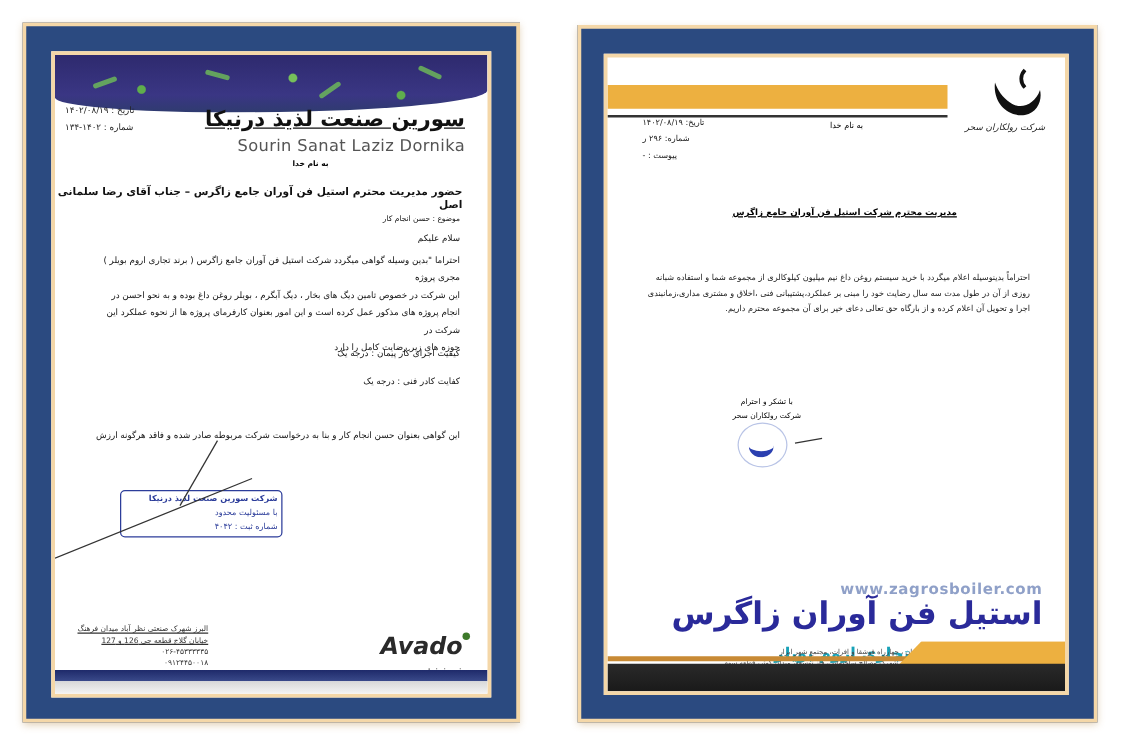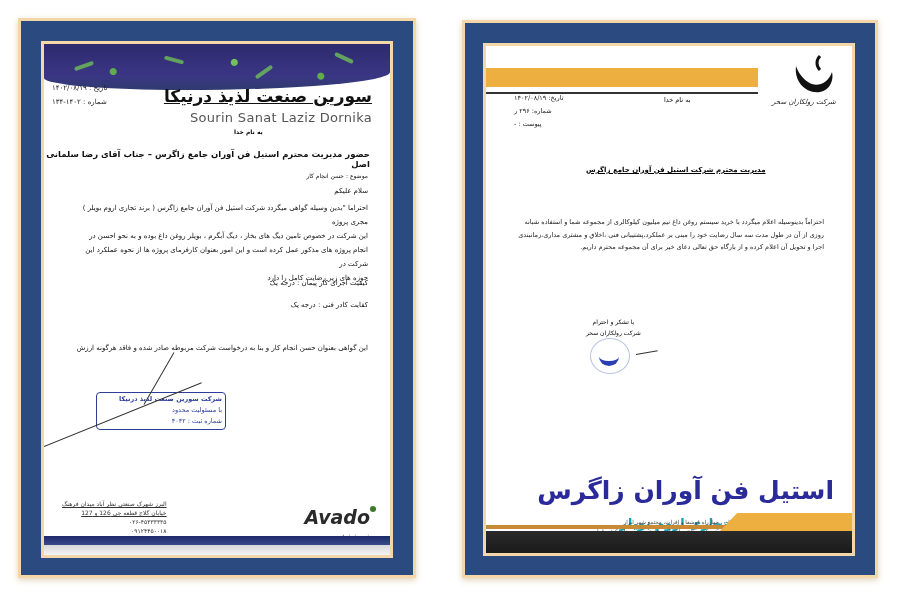--- a/index.html
+++ b/index.html
@@ -135,20 +135,21 @@
       <div>اجرا و تحویل آن اعلام کرده و از بارگاه حق تعالی دعای خیر برای آن مجموعه محترم داریم.</div>
     </div>
     <div class="r-closing rtl">
       <div>با تشکر و احترام</div>
       <div>شرکت رولکاران سحر</div>
     </div>
     <div class="r-seal">
         <div class="r-seal-inner"></div>
       </div>
     <div class="sig-line" style="left:150px;top:308px;width:22px;transform:rotate(-10deg)"></div>
+    <div class="r-url">www.zagrosboiler.com</div>
     <div class="r-brand rtl">استیل فن آوران زاگرس</div>
     <div class="r-sub rtl">با برند تجاری اروم بویلر</div>
     <div class="qr"></div>
     <div class="r-addr rtl" style="top:473px">دفتر مرکزی: تهران ، چهارراه قوشقا و افرات، مجتمع شهر ابزار</div>
     <div class="r-addr rtl" style="top:482px">آدرس کارخانه: تبریز، شهرک مصالح ساختمانی، فاز توسعه، میدان کوثر، قطعه سوم</div>
     <div class="r-addr rtl" style="top:491px">شماره تماس: ۰۴۱-۳۴۲۳۱۱۲۰</div>
     <div class="r-foot-line"></div>
     <div class="r-foot-orange"></div>
     <div class="r-foot-dark"></div>
   </div>

